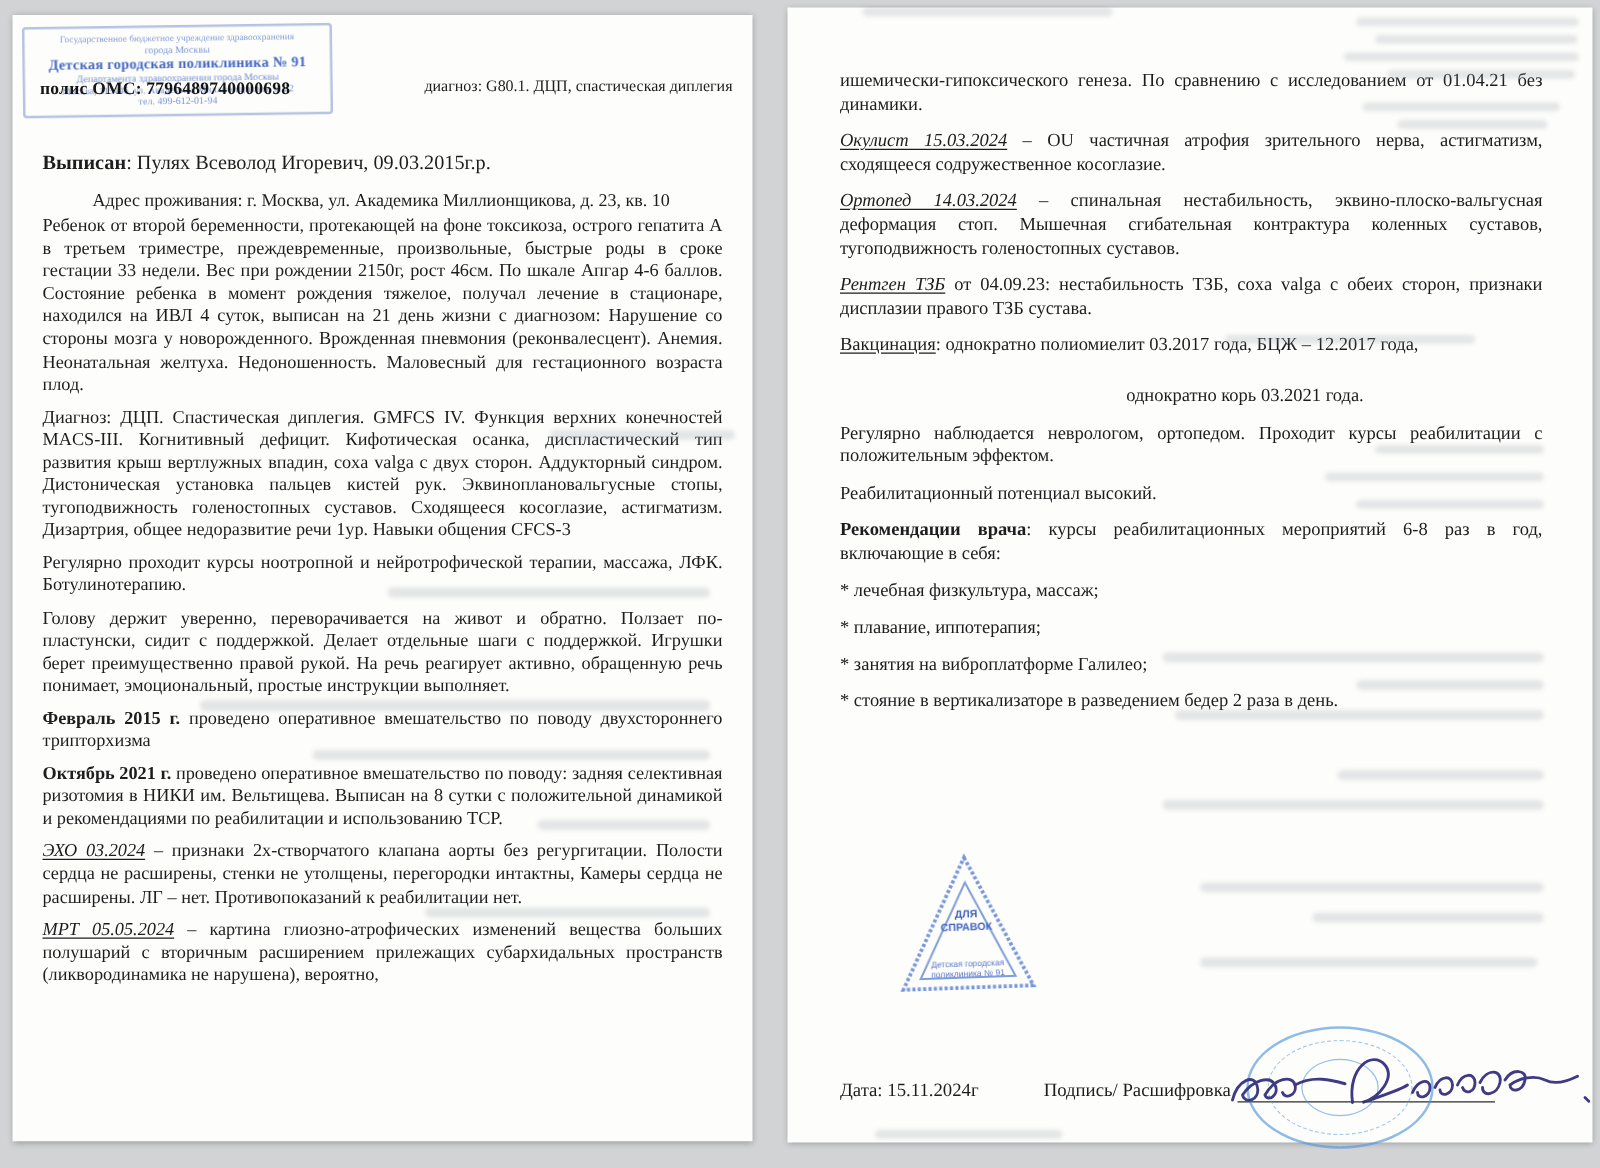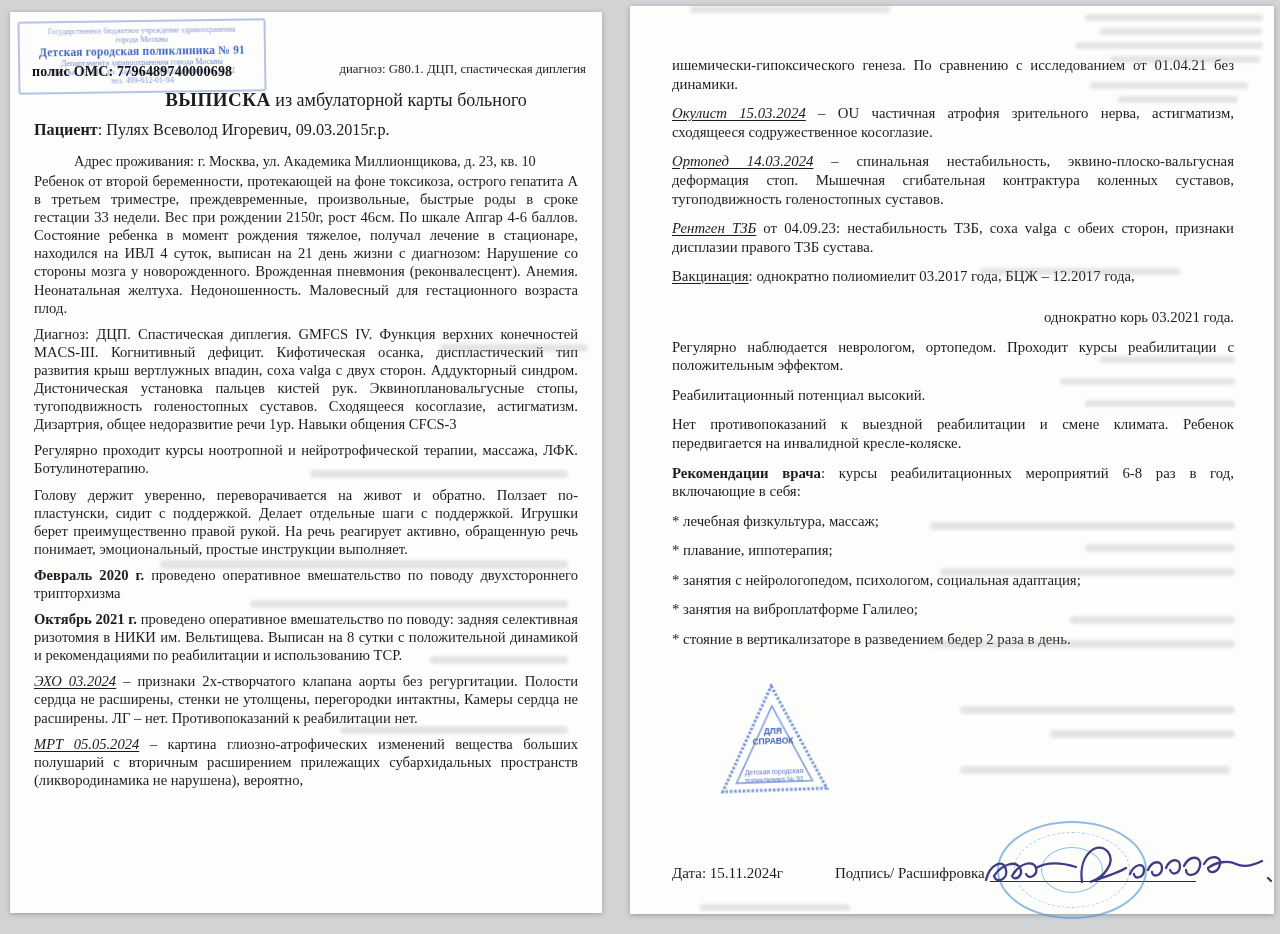--- a/index.html
+++ b/index.html
@@ -39,21 +39,21 @@
 
   
   .paras{position:absolute;}
   #leftParas{left:24px;right:24px;top:160px;}
   #rightParas{left:42px;right:40px;top:50px;}
   .para{margin:0 0 8px 0;text-align:justify;font-size:14.6px;line-height:18.1px;}
   #rightParas .para{font-size:14.8px;line-height:18.6px;margin-bottom:11px;}
   .ld-b{font-weight:700;}
   .ld-iu{font-style:italic;text-decoration:underline;text-underline-offset:2px;}
   .ld-u{text-decoration:underline;text-underline-offset:2px;}
-  .p-center{text-align:right;margin-left:86px;margin-top:22px;}
+  .p-center{text-align:center;margin-left:86px;margin-top:22px;}
   .p-bullet{text-align:left;margin-bottom:14px;}
 
   
   .triangle-stamp{position:absolute;left:87px;top:676px;width:112px;height:114px;z-index:4;
     filter:blur(.3px);transform:rotate(-2deg);}
   .triangle-stamp .tri-center{position:absolute;left:0;right:0;top:44px;text-align:center;
     color:#3f62bd;font-family:"Liberation Sans",sans-serif;font-size:8.5px;font-weight:700;line-height:10px;}
   .triangle-stamp .tri-edge{position:absolute;left:0;right:0;text-align:center;color:#4a6cc4;
     font-family:"Liberation Sans",sans-serif;font-size:6.8px;line-height:8px;opacity:.9;}
   .te1{top:86px;} .te2{top:94px;}
@@ -87,32 +87,31 @@
     <div class="s2">города Москвы</div>
     <div class="s3">Детская городская поликлиника № 91</div>
     <div class="s4">Департамента здравоохранения города Москвы</div>
     <div class="s5">Москва, 115446, ул. Академика Миллионщикова, д. 22</div>
     <div class="s6">тел. 499-612-01-94</div>
   </div>
   <div class="polis">полис ОМС: 7796489740000698</div>
 
   <div class="diag-line">диагноз: G80.1. ДЦП, спастическая диплегия</div>
 
-  <div class="doc-title"><span class="caps">ВЫПИСКА</span><span> из амбулаторной карты больного</span></div>
-
-  <div class="patient-line"><b>Пациент</b><span>: Пулях Всеволод Игоревич, 09.03.2015г.р.</span></div>
+
+  <div class="patient-line"><b>Выписан</b><span>: Пулях Всеволод Игоревич, 09.03.2015г.р.</span></div>
 
   <div class="address-line">Адрес проживания: г. Москва, ул. Академика Миллионщикова, д. 23, кв. 10</div>
 
   <div class="paras" id="leftParas">
       <p class="para">Ребенок от второй беременности, протекающей на фоне токсикоза, острого гепатита А в третьем триместре, преждевременные, произвольные, быстрые роды в сроке гестации 33 недели. Вес при рождении 2150г, рост 46см. По шкале Апгар 4-6 баллов. Состояние ребенка в момент рождения тяжелое, получал лечение в стационаре, находился на ИВЛ 4 суток, выписан на 21 день жизни с диагнозом: Нарушение со стороны мозга у новорожденного. Врожденная пневмония (реконвалесцент). Анемия. Неонатальная желтуха. Недоношенность. Маловесный для гестационного возраста плод.</p>
       <p class="para">Диагноз: ДЦП. Спастическая диплегия. GMFCS IV. Функция верхних конечностей MACS-III. Когнитивный дефицит. Кифотическая осанка, диспластический тип развития крыш вертлужных впадин, coxa valga с двух сторон. Аддукторный синдром. Дистоническая установка пальцев кистей рук. Эквиноплановальгусные стопы, тугоподвижность голеностопных суставов. Сходящееся косоглазие, астигматизм. Дизартрия, общее недоразвитие речи 1ур. Навыки общения CFCS-3</p>
       <p class="para">Регулярно проходит курсы ноотропной и нейротрофической терапии, массажа, ЛФК. Ботулинотерапию.</p>
       <p class="para">Голову держит уверенно, переворачивается на живот и обратно. Ползает по-пластунски, сидит с поддержкой. Делает отдельные шаги с поддержкой. Игрушки берет преимущественно правой рукой. На речь реагирует активно, обращенную речь понимает, эмоциональный, простые инструкции выполняет.</p>
-      <p class="para"><span class="ld-b">Февраль 2020 г.</span> проведено оперативное вмешательство по поводу двухстороннего трипторхизма</p>
+      <p class="para"><span class="ld-b">Февраль 2015 г.</span> проведено оперативное вмешательство по поводу двухстороннего трипторхизма</p>
       <p class="para"><span class="ld-b">Октябрь 2021 г.</span> проведено оперативное вмешательство по поводу: задняя селективная ризотомия в НИКИ им. Вельтищева. Выписан на 8 сутки с положительной динамикой и рекомендациями по реабилитации и использованию ТСР.</p>
       <p class="para"><span class="ld-iu">ЭХО 03.2024</span> – признаки 2х-створчатого клапана аорты без регургитации. Полости сердца не расширены, стенки не утолщены, перегородки интактны, Камеры сердца не расширены. ЛГ – нет. Противопоказаний к реабилитации нет.</p>
       <p class="para"><span class="ld-iu">МРТ 05.05.2024</span> – картина глиозно-атрофических изменений вещества больших полушарий с вторичным расширением прилежащих субархидальных пространств (ликвородинамика не нарушена), вероятно,</p>
     </div>
 
   <i class="ghost" style="left:430px;top:332px;width:148px;height:8px;"></i>
   <i class="ghost" style="left:300px;top:458px;width:258px;height:8px;"></i>
   <i class="ghost" style="left:150px;top:548px;width:408px;height:9px;"></i>
   <i class="ghost" style="left:240px;top:588px;width:318px;height:8px;"></i>
   <i class="ghost" style="left:420px;top:644px;width:138px;height:8px;"></i>
@@ -123,25 +122,23 @@
 
   <div class="paras" id="rightParas">
       <p class="para">ишемически-гипоксического генеза. По сравнению с исследованием от 01.04.21 без динамики.</p>
       <p class="para"><span class="ld-iu">Окулист 15.03.2024</span> –  OU частичная атрофия зрительного нерва, астигматизм, сходящееся содружественное косоглазие.</p>
       <p class="para"><span class="ld-iu">Ортопед 14.03.2024</span> – спинальная нестабильность, эквино-плоско-вальгусная деформация стоп. Мышечная сгибательная контрактура коленных суставов, тугоподвижность голеностопных суставов.</p>
       <p class="para"><span class="ld-iu">Рентген ТЗБ</span> от 04.09.23: нестабильность ТЗБ, coxa valga с обеих сторон, признаки дисплазии правого ТЗБ сустава.</p>
       <p class="para"><span class="ld-u">Вакцинация</span>: однократно полиомиелит 03.2017 года, БЦЖ – 12.2017 года,</p>
       <p class="para p-center">однократно корь 03.2021 года.</p>
       <p class="para">Регулярно наблюдается неврологом, ортопедом. Проходит курсы реабилитации с положительным эффектом.</p>
       <p class="para">Реабилитационный потенциал высокий.</p>
-      <p class="para">Нет противопоказаний к выездной реабилитации и смене климата. Ребенок передвигается на инвалидной кресле-коляске.</p>
       <p class="para"><span class="ld-b">Рекомендации врача</span>: курсы реабилитационных мероприятий 6-8 раз в год, включающие в себя:</p>
       <p class="para p-bullet">* лечебная физкультура, массаж;</p>
       <p class="para p-bullet">* плавание, иппотерапия;</p>
-      <p class="para p-bullet">* занятия с нейрологопедом, психологом, социальная адаптация;</p>
       <p class="para p-bullet">* занятия на виброплатформе Галилео;</p>
       <p class="para p-bullet">* стояние в вертикализаторе в разведением бедер 2 раза в день.</p>
     </div>
 
   <div class="triangle-stamp">
     <svg width="112" height="114" viewBox="0 0 112 114">
       <polygon points="56,4 108,108 4,108" fill="none" stroke="rgba(85,125,210,.8)" stroke-width="3" stroke-dasharray="2.5,1.8"></polygon>
       <polygon points="56,24 94,100 18,100" fill="none" stroke="rgba(85,125,210,.75)" stroke-width="1.6"></polygon>
     </svg>
     <div class="tri-center">

